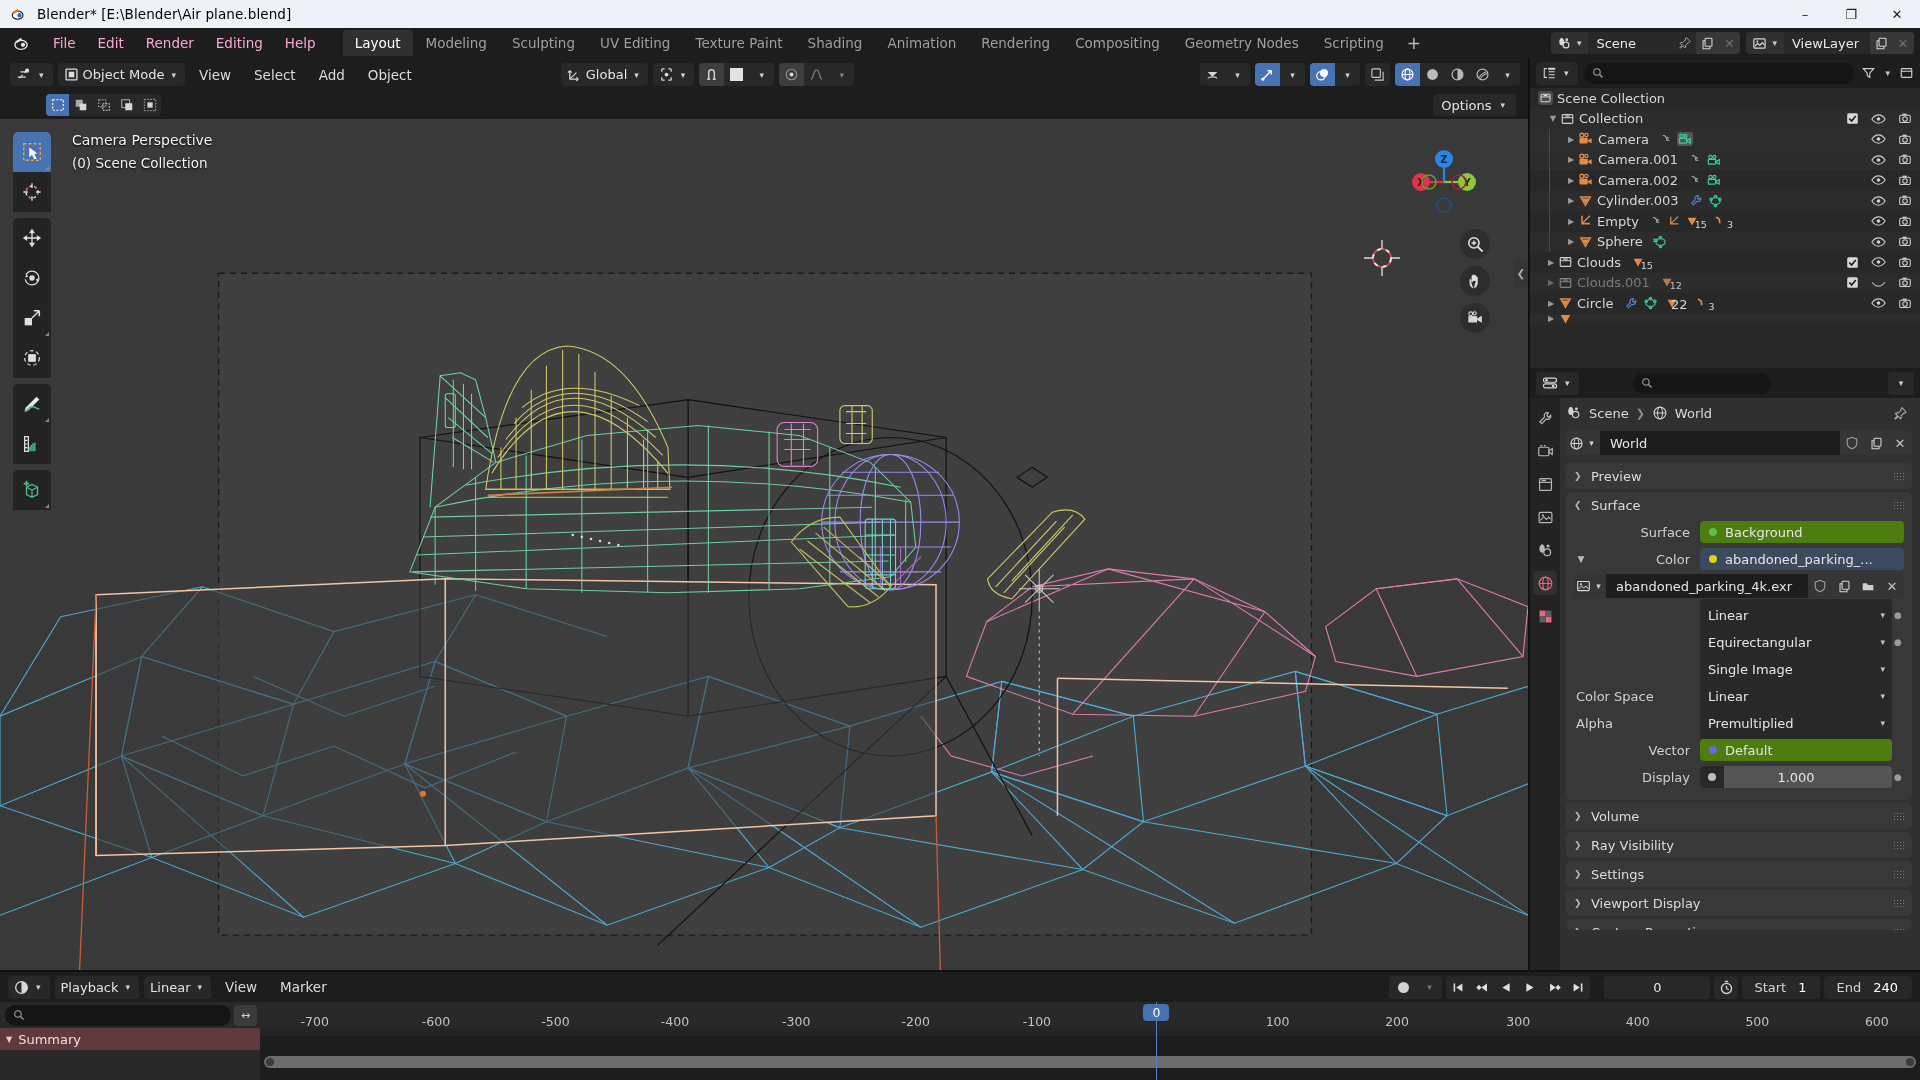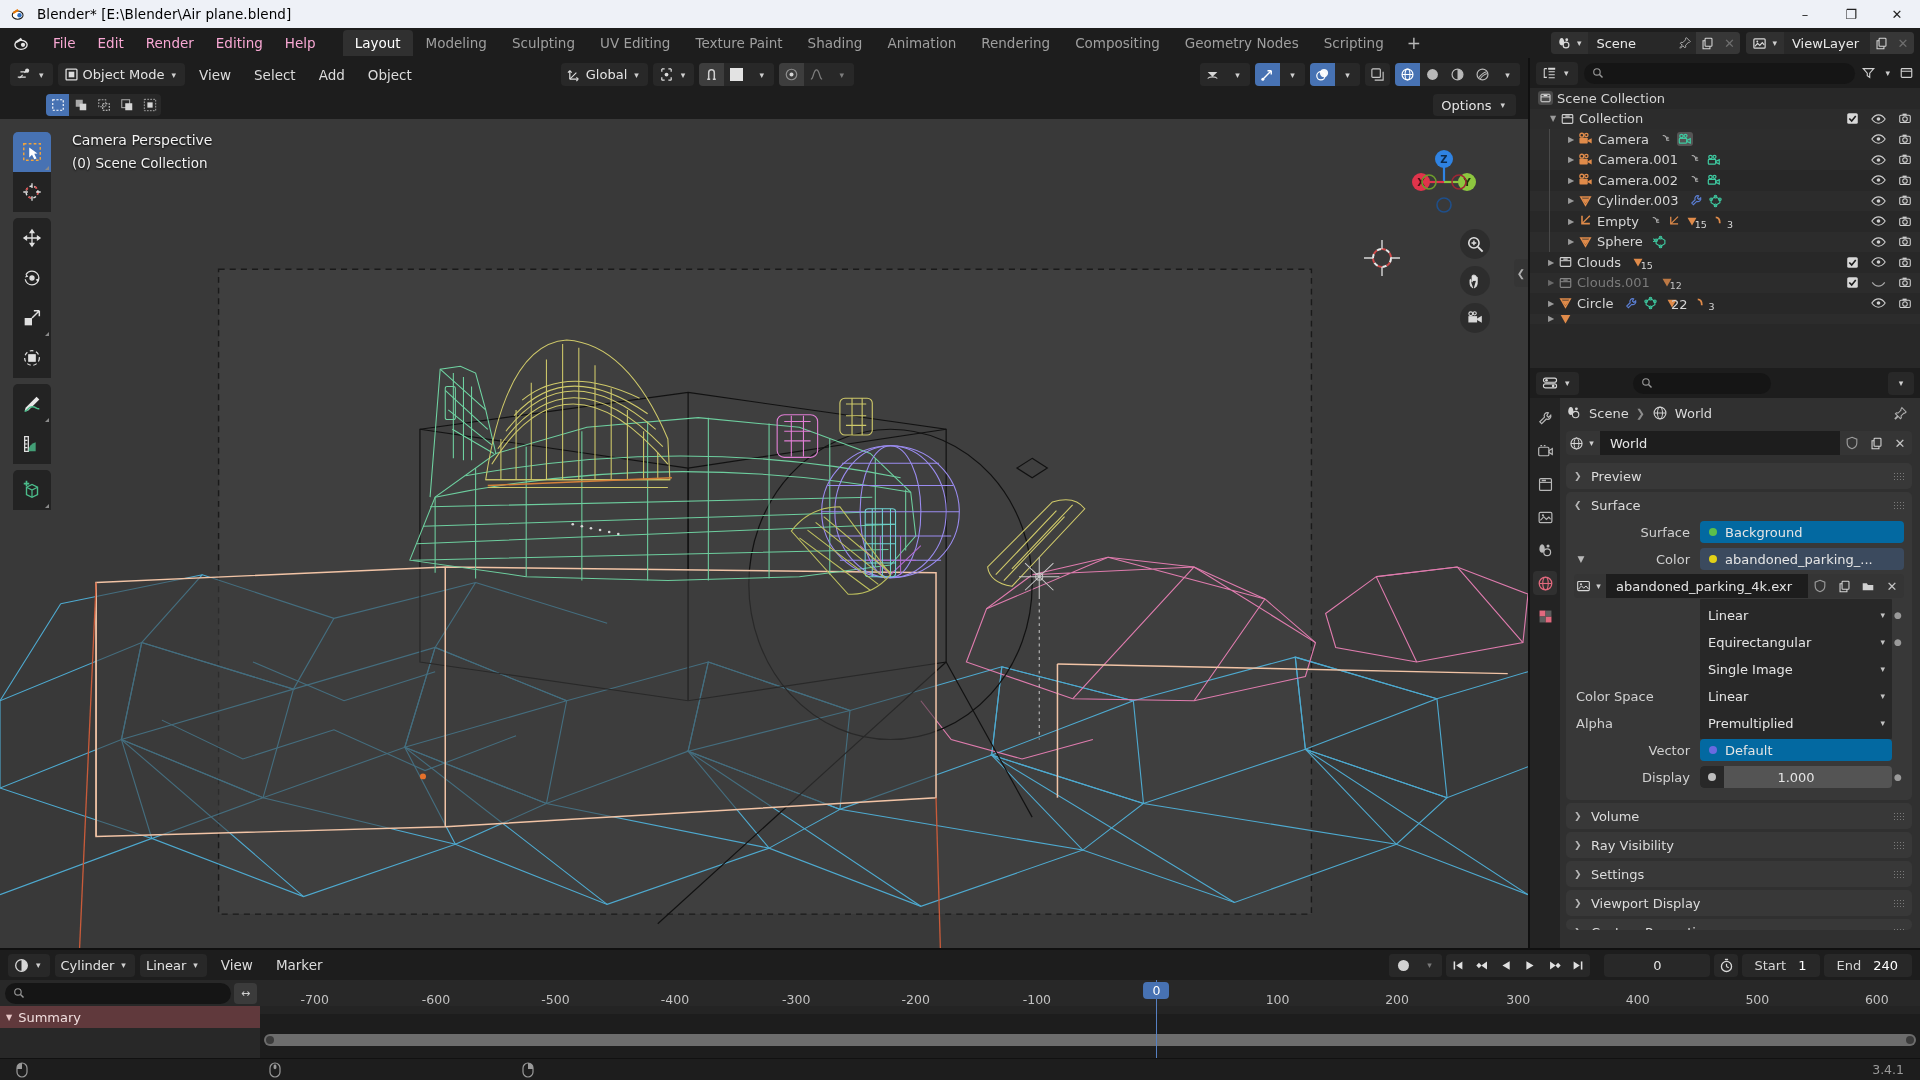--- a/index.html
+++ b/index.html
@@ -121,21 +121,21 @@
   .idrow .b { width:24px; height:24px; background:#353535; display:flex; align-items:center; justify-content:center;}
   .idrow .b.last { border-radius:0 4px 4px 0;}
   .panel { background:#383838; border-radius:5px; margin-bottom:3px; }
   .panel-head { height:26px; display:flex; align-items:center; padding:0 8px; font-size:13px; color:#dcdcdc; position:relative;}
   .panel-head .ar { font-size:9px; color:#b6b6b6; margin-right:8px; width:9px;}
   .grip { position:absolute; right:8px; width:11px; height:8px; opacity:.45;
           background-image:radial-gradient(#ccc 0.8px, transparent 0.9px); background-size:3px 3px;}
   .panel-body { padding:2px 8px 8px 8px; }
   .prow { display:flex; align-items:center; height:24px; margin-bottom:3px;}
   .plabel { width:126px; text-align:right; padding-right:10px; font-size:13px; color:#d0d0d0;}
-  .pfield { flex:1 1 auto; height:22px; background:#0369a1; border-radius:4px; display:flex; align-items:center; padding:0 9px; gap:8px; font-size:13px;}
+  .pfield { flex:1 1 auto; height:22px; background:#4d7c0f; border-radius:4px; display:flex; align-items:center; padding:0 9px; gap:8px; font-size:13px;}
   .pfield.link { background:#3b4a5e; }
   .dot { width:8px; height:8px; border-radius:50%; flex:0 0 8px;}
   .dropdown { height:32px; background:#282828; border-radius:1px; display:flex; align-items:center; padding:0 8px; font-size:13px; position:relative; }
   .dropdown .dc { position:absolute; right:7px; font-size:9px; color:#c3c3c3;}
   .anim-dot { width:12px; text-align:center; color:#9a9a9a; font-size:9px;}
   .slider { flex:1 1 auto; height:22px; background:#545454; border-radius:4px; display:flex; align-items:center; justify-content:center; font-size:13px; position:relative;}
   .slider .knob { position:absolute; left:0; top:0; width:24px; height:22px; background:#282828; border-radius:4px 0 0 4px;
                   display:flex; align-items:center; justify-content:center;}
   .tri-open { font-size:9px; color:#b9b9b9; width:14px; text-align:center;}
 
@@ -1392,21 +1392,21 @@
   <div class="timeline">
     <div class="tl-header">
       <div class="btn">
         <svg width="15" height="15" viewBox="0 0 16 16">
             <circle cx="8" cy="8" r="6.2" fill="none" stroke="#d8d8d8" stroke-width="1.4"></circle>
             <path d="M8 1.8A6.2 6.2 0 0 1 8 14.2z" fill="#d8d8d8"></path>
           </svg>
         <span class="chev">▾</span>
       </div>
       <div class="btn">
-        <span>Cylinder</span>
+        <span>Playback</span>
         <span class="chev">▾</span>
       </div>
       <div class="btn">
         <span>Linear</span>
         <span class="chev">▾</span>
       </div>
       <div class="menutext">View</div>
       <div class="menutext">Marker</div>
 
       <div class="tl-center" style="left:auto;right:330px;transform:none;">
@@ -1516,30 +1516,13 @@
             <span class="c2"></span>
           </div>
         </div>
 
         <div class="playhead" style="left:54.0%"></div>
         <div class="playhead-lbl" style="left:54.0%">0</div>
       </div>
     </div>
   </div>
 
-  <div class="statusbar">
-    <div class="status-left">
-      <svg width="12" height="16" viewBox="0 0 12 16">
-          <rect x="1" y="1" width="10" height="14" rx="5" fill="none" stroke="#9a9a9a" stroke-width="1.2"></rect>
-          <path d="M1 7V6a5 5 0 0 1 5-5v6z" fill="#9a9a9a"></path>
-        </svg>
-      <svg width="12" height="16" viewBox="0 0 12 16" style="margin-left:215px">
-          <rect x="1" y="1" width="10" height="14" rx="5" fill="none" stroke="#9a9a9a" stroke-width="1.2"></rect>
-          <rect x="4.6" y="2.6" width="2.8" height="4.6" rx="1.4" fill="#9a9a9a"></rect>
-        </svg>
-      <svg width="12" height="16" viewBox="0 0 12 16" style="margin-left:215px">
-          <rect x="1" y="1" width="10" height="14" rx="5" fill="none" stroke="#9a9a9a" stroke-width="1.2"></rect>
-          <path d="M11 7V6a5 5 0 0 0-5-5v6z" fill="#9a9a9a"></path>
-        </svg>
-    </div>
-    <span class="ver">3.4.1</span>
-  </div>
 </div>
 
 </body></html>

